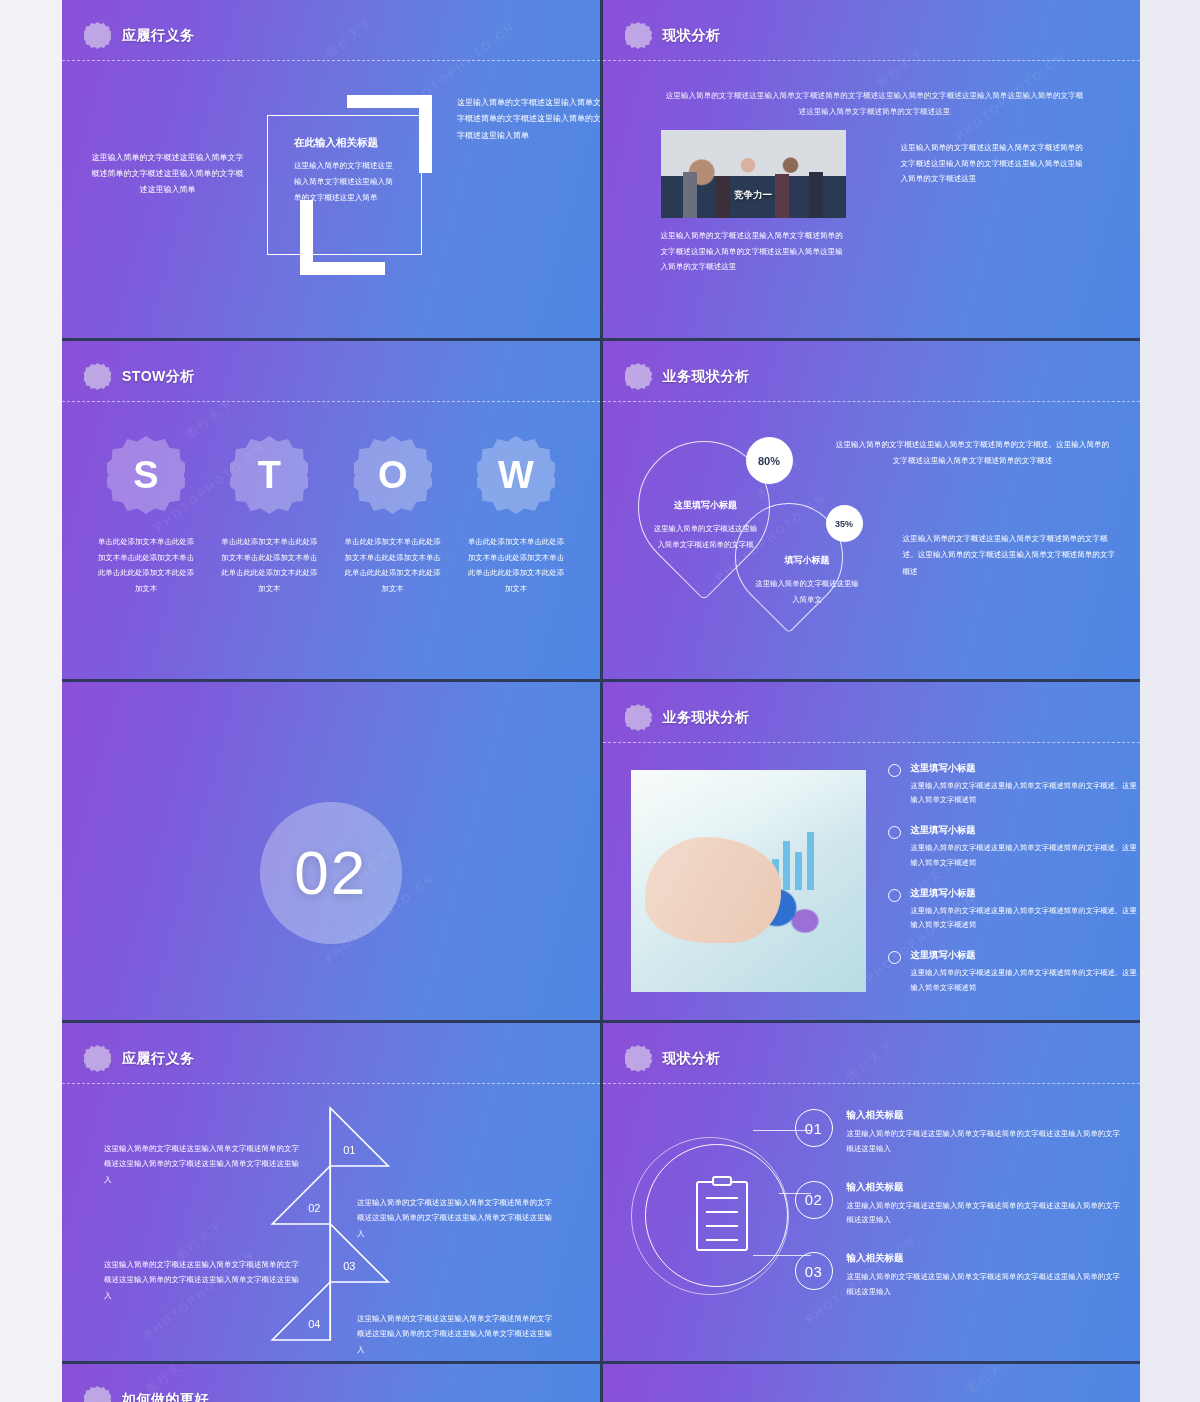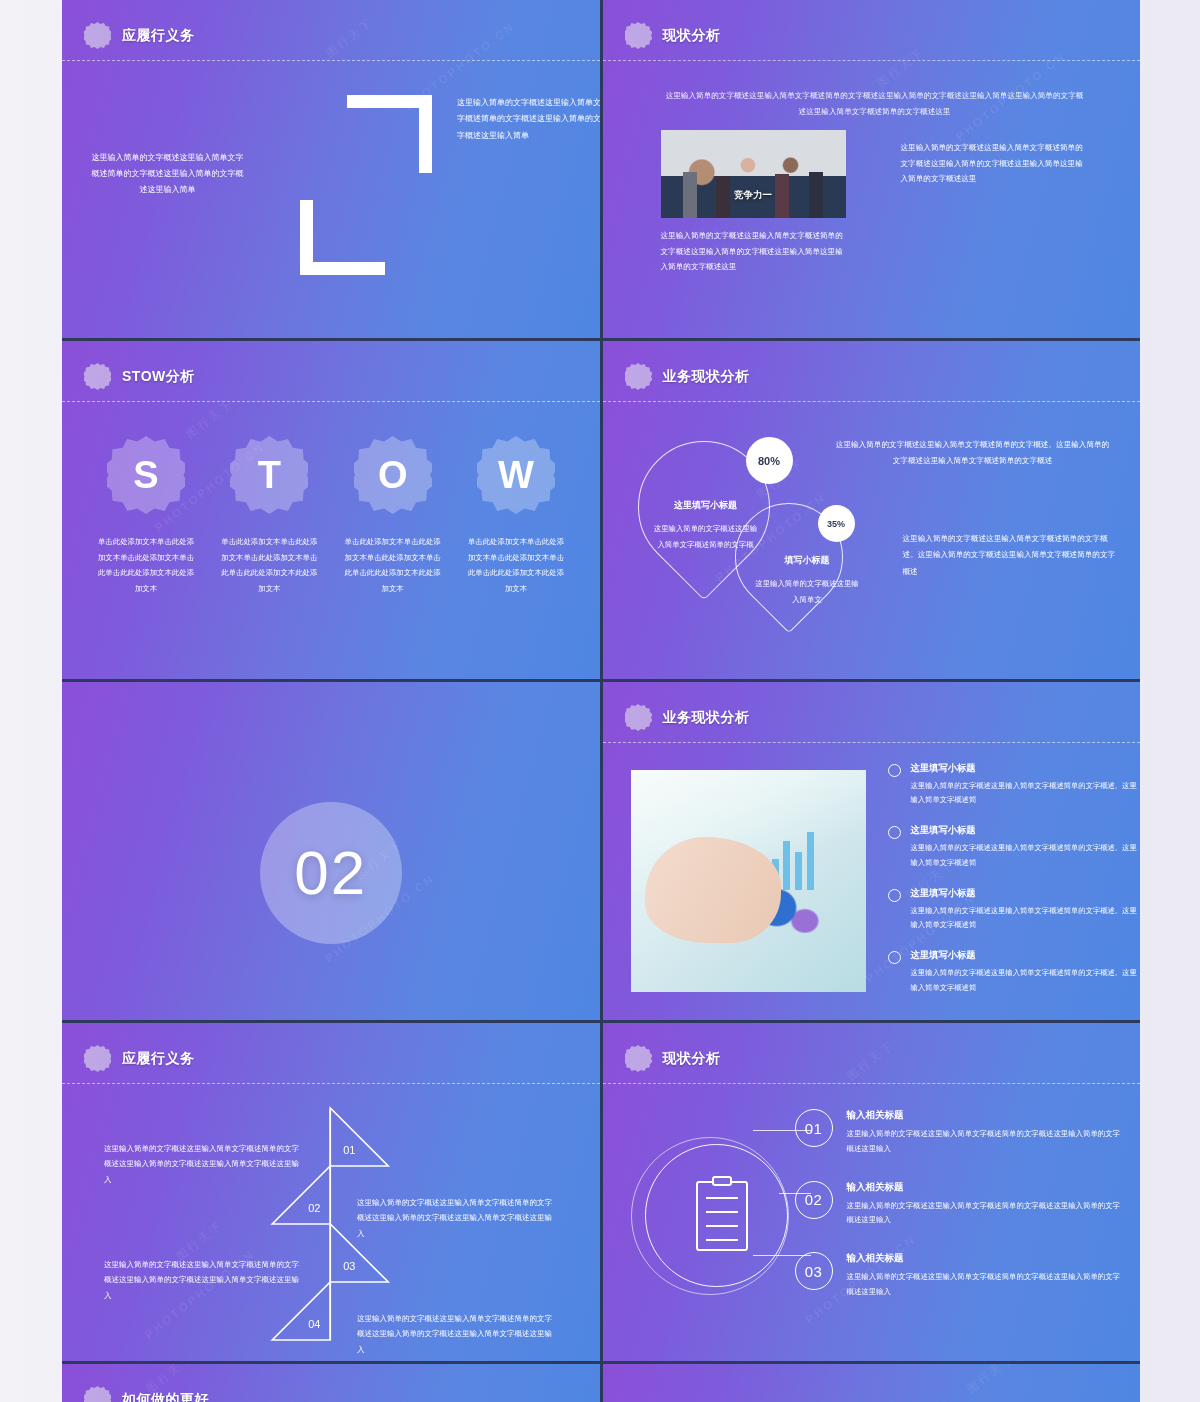--- a/index.html
+++ b/index.html
@@ -107,21 +107,21 @@
   
   .pin { position:absolute; border:1.4px solid rgba(255,255,255,.85); }
   .pin-a { left:35px; top:100px; width:132px; height:132px; border-radius:50% 50% 50% 4%; transform:rotate(-45deg); }
   .pin-b { left:132px; top:162px; width:108px; height:108px; border-radius:50% 50% 50% 4%; transform:rotate(-45deg); }
   .pct {
     position:absolute; border-radius:50%; background:#fff; color:#2f3a55;
     display:flex; align-items:center; justify-content:center;
     font-size:11px; font-weight:bold;
   }
   .pct-a { left:143px; top:96px; width:47px; height:47px; }
-  .pct-b { left:215px; top:164px; width:37px; height:37px; font-size:9px; }
+  .pct-b { left:223px; top:164px; width:37px; height:37px; font-size:9px; }
   .pin-txt { position:absolute; font-size:7.4px; line-height:2.05; text-align:center; }
   .pin-txt h4 { font-size:9px; font-weight:bold; margin-bottom:7px; }
   .pt-a { left:48px; top:155px; width:110px; }
   .pt-b { left:152px; top:210px; width:105px; }
   .s4-r1 { position:absolute; left:230px; top:96px; width:280px; font-size:7.6px; line-height:2.1; text-align:center; }
   .s4-r2 { position:absolute; left:300px; top:190px; width:215px; font-size:7.6px; line-height:2.15; }
 
   
   .sec-circle {
     position:absolute; left:50%; top:120px; transform:translateX(-50%);
@@ -211,20 +211,26 @@
       <div class="badge"></div>
       <div class="sl-title">应履行义务</div>
     </div>
     <div class="dash-rule"></div>
 
     <div class="brk brk-tr-h"></div>
     <div class="brk brk-tr-v"></div>
     <div class="brk brk-bl-h"></div>
     <div class="brk brk-bl-v"></div>
 
+    <div class="s1-frame">
+      <div class="ft">
+        <h4>在此输入相关标题</h4>
+        <p>这里输入简单的文字概述这里输入简单文字概述这里输入简单的文字概述这里入简单</p>
+      </div>
+    </div>
 
     <div class="s1-left">这里输入简单的文字概述这里输入简单文字概述简单的文字概述这里输入简单的文字概述这里输入简单</div>
     <div class="s1-right">这里输入简单的文字概述这里输入简单文字概述简单的文字概述这里输入简单的文字概述这里输入简单</div>
     <div class="wm">
         <i style="left:260px;top:30px">图行天下</i>
         <i style="left:330px;top:60px">PHOTOPHOTO.CN</i>
       </div>
   </div>
 
   <div class="slide">

